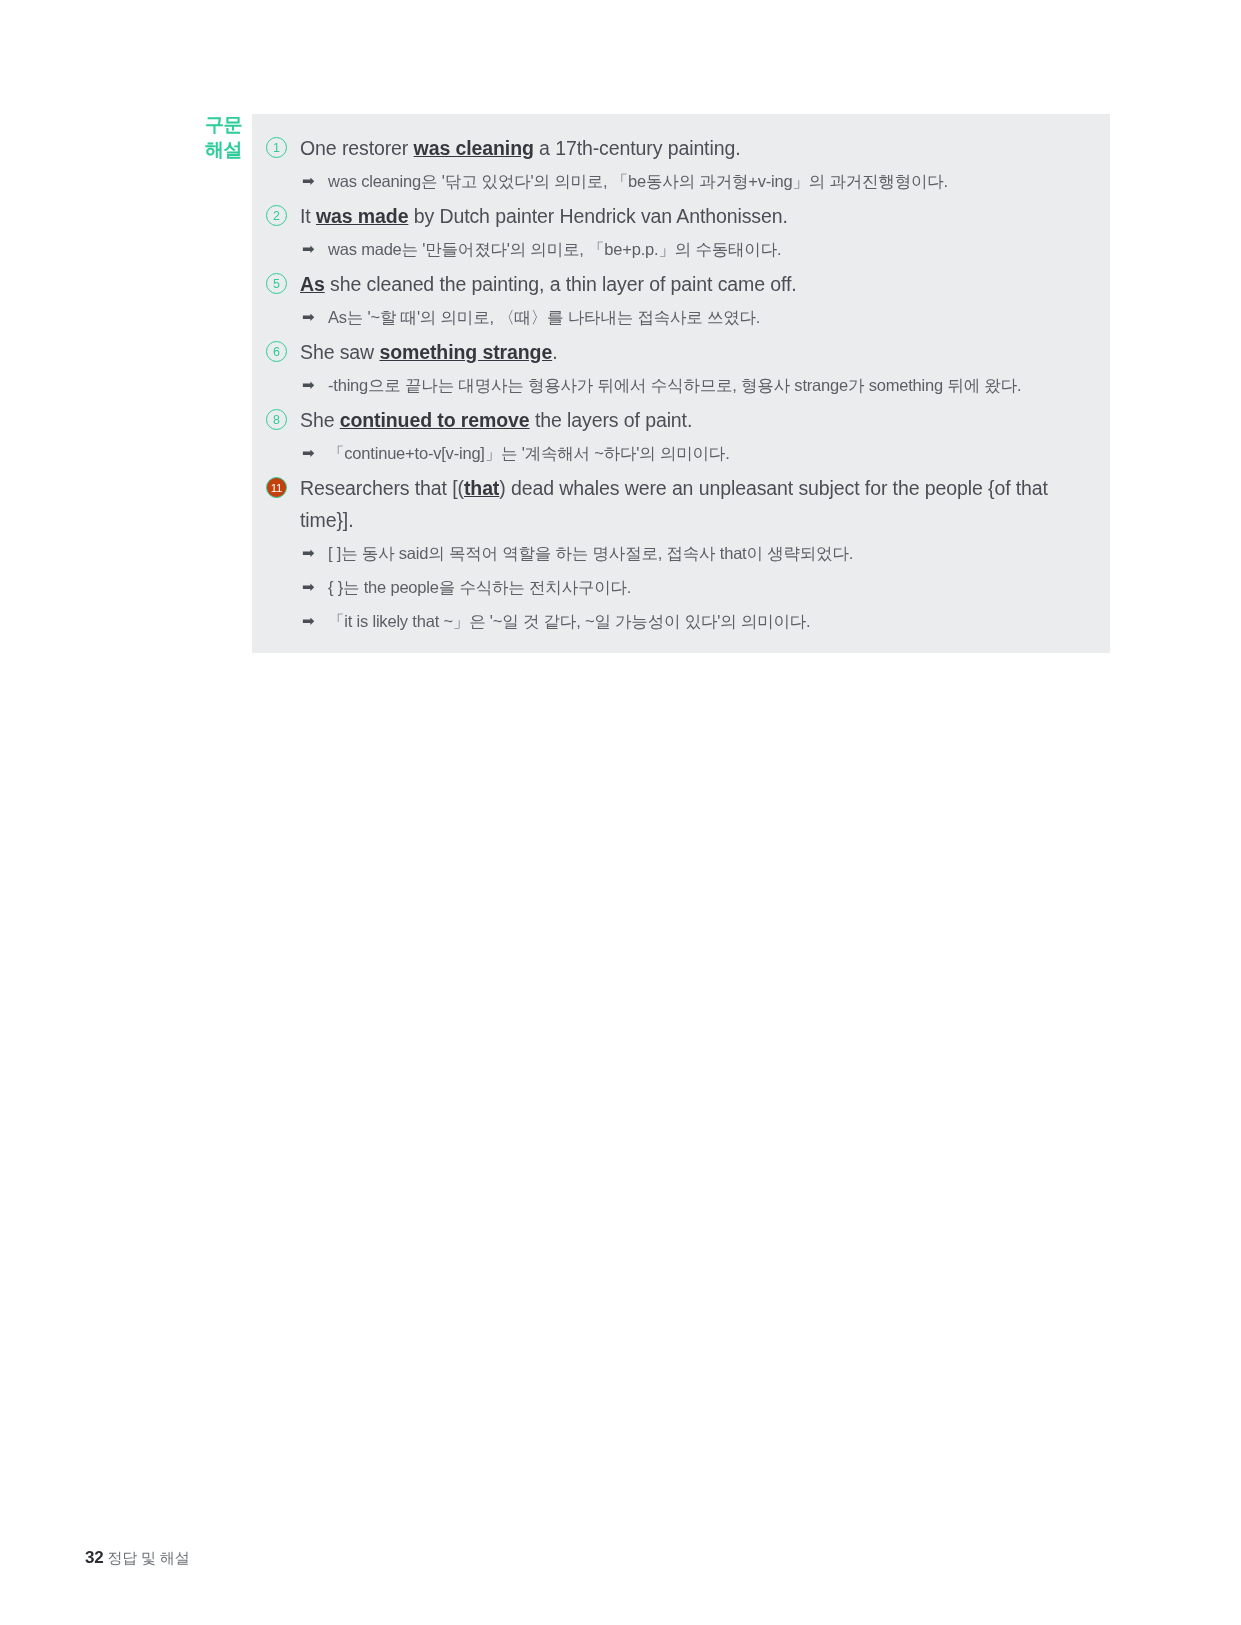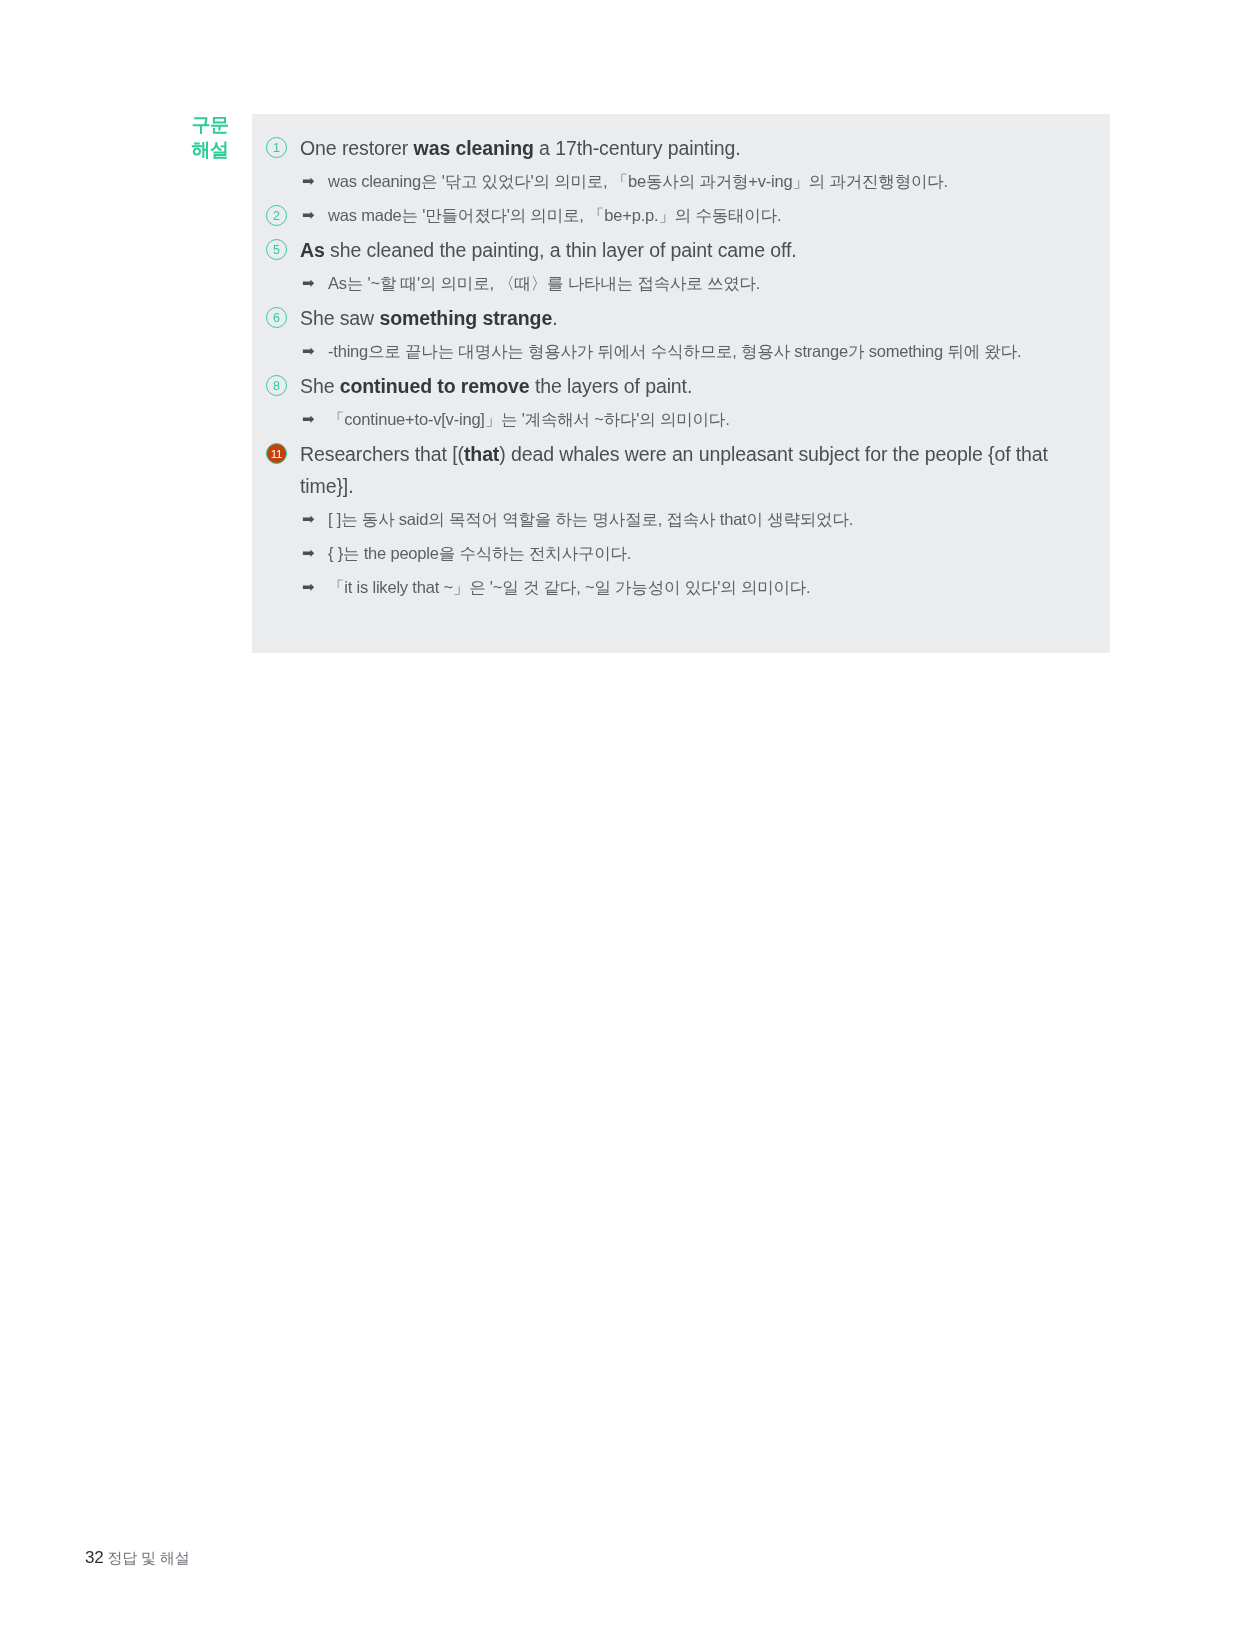--- a/index.html
+++ b/index.html
@@ -14,21 +14,21 @@
     font-family: "Liberation Sans", "DejaVu Sans", sans-serif;
     -webkit-font-smoothing: antialiased;
   }
 
   
   .section-label {
     position: absolute;
     left: 178px;
     top: 112px;
     width: 64px;
-    text-align: center;
+    text-align: right;
     color: #2ecc99;
     font-weight: bold;
     font-size: 19px;
     line-height: 25px;
     letter-spacing: -0.5px;
   }
   .section-label span { display: block; }
 
   
   .panel {
@@ -78,20 +78,21 @@
   }
   .marker.filled {
     background: #c2410c;
     color: #ffffff;
     border: 1.4px solid #2ecc99;
     font-size: 11.5px;
   }
   .entry .text b {
     font-weight: bold;
     color: #35393f;
+    text-decoration: underline;
   }
 
   
   .note {
     position: relative;
     padding-left: 62px;
     margin: 0 0 4px 0;
     color: #5c6066;
     font-size: 16.5px;
     line-height: 30px;
@@ -111,38 +112,38 @@
     position: absolute;
     left: 85px;
     top: 1548px;
     color: #6d7277;
     font-size: 15px;
     line-height: 20px;
     letter-spacing: -0.2px;
   }
   .footer .page-num {
     color: #2b2f33;
-    font-weight: normal;
+    font-weight: bold;
     font-size: 17px;
     margin-right: 4px;
   }
 </style>
 </head>
 <body>
 
 <div class="section-label">
   <span>구문</span>
   <span>해설</span>
 </div>
 
 <div class="panel">
   <ul class="entry-list" id="entry-list">
       <li class="entry"><span class="marker outline">1</span><span class="text"><span>One restorer </span><b>was cleaning</b><span> a 17th-century painting.</span></span></li>
       <li class="note"><span class="arrow">➡</span><span>was cleaning은 '닦고 있었다'의 의미로, 「be동사의 과거형+v-ing」의 과거진행형이다.</span></li>
-      <li class="entry"><span class="marker outline">2</span></li>
+      <li class="entry"><span class="marker outline">2</span><span class="text"><span>It </span><b>was made</b><span> by Dutch painter Hendrick van Anthonissen.</span></span></li>
       <li class="note"><span class="arrow">➡</span><span>was made는 '만들어졌다'의 의미로, 「be+p.p.」의 수동태이다.</span></li>
       <li class="entry"><span class="marker outline">5</span><span class="text"><span></span><b>As</b><span> she cleaned the painting, a thin layer of paint came off.</span></span></li>
       <li class="note"><span class="arrow">➡</span><span>As는 '~할 때'의 의미로, 〈때〉를 나타내는 접속사로 쓰였다.</span></li>
       <li class="entry"><span class="marker outline">6</span><span class="text"><span>She saw </span><b>something strange</b><span>.</span></span></li>
       <li class="note"><span class="arrow">➡</span><span>-thing으로 끝나는 대명사는 형용사가 뒤에서 수식하므로, 형용사 strange가 something 뒤에 왔다.</span></li>
       <li class="entry"><span class="marker outline">8</span><span class="text"><span>She </span><b>continued to remove</b><span> the layers of paint.</span></span></li>
       <li class="note"><span class="arrow">➡</span><span>「continue+to-v[v-ing]」는 '계속해서 ~하다'의 의미이다.</span></li>
       <li class="entry"><span class="marker filled">11</span><span class="text"><span>Researchers that [(</span><b>that</b><span>) dead whales were an unpleasant subject for the people {of that time}].</span></span></li>
       <li class="note"><span class="arrow">➡</span><span>[ ]는 동사 said의 목적어 역할을 하는 명사절로, 접속사 that이 생략되었다.</span></li>
       <li class="note"><span class="arrow">➡</span><span>{ }는 the people을 수식하는 전치사구이다.</span></li>

